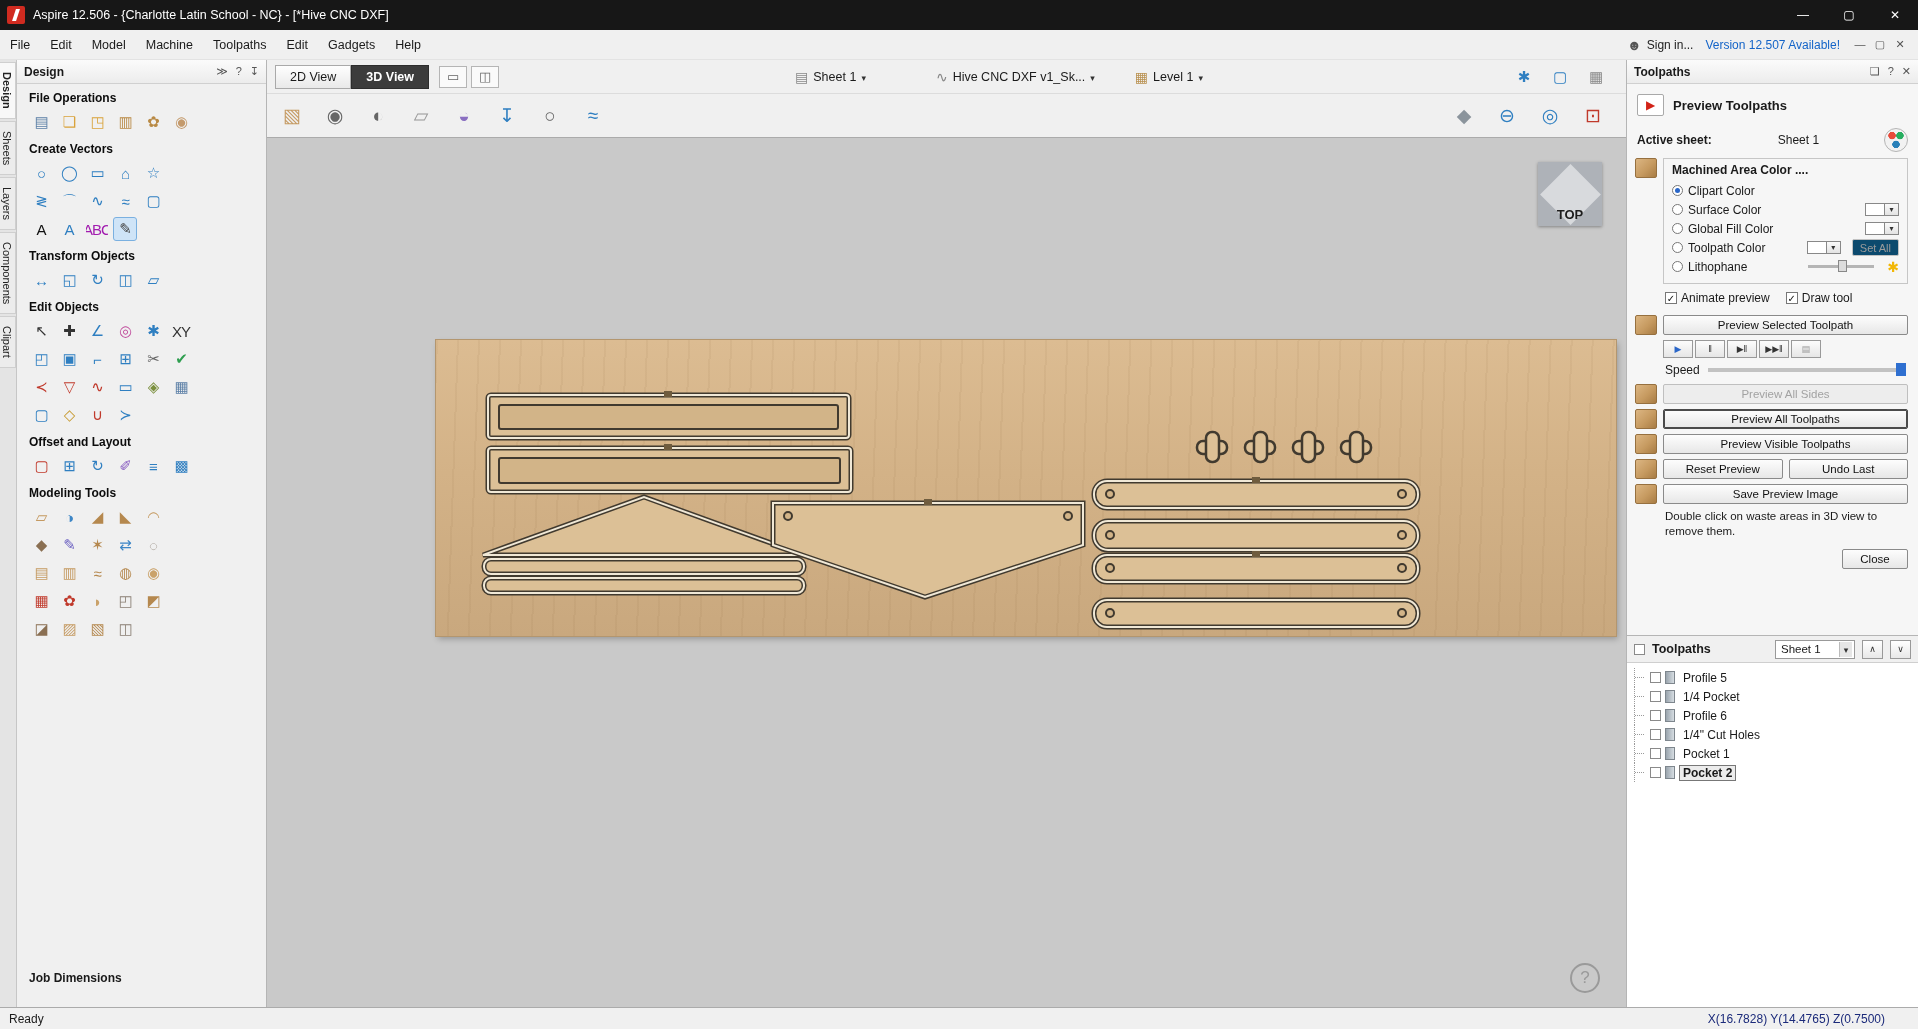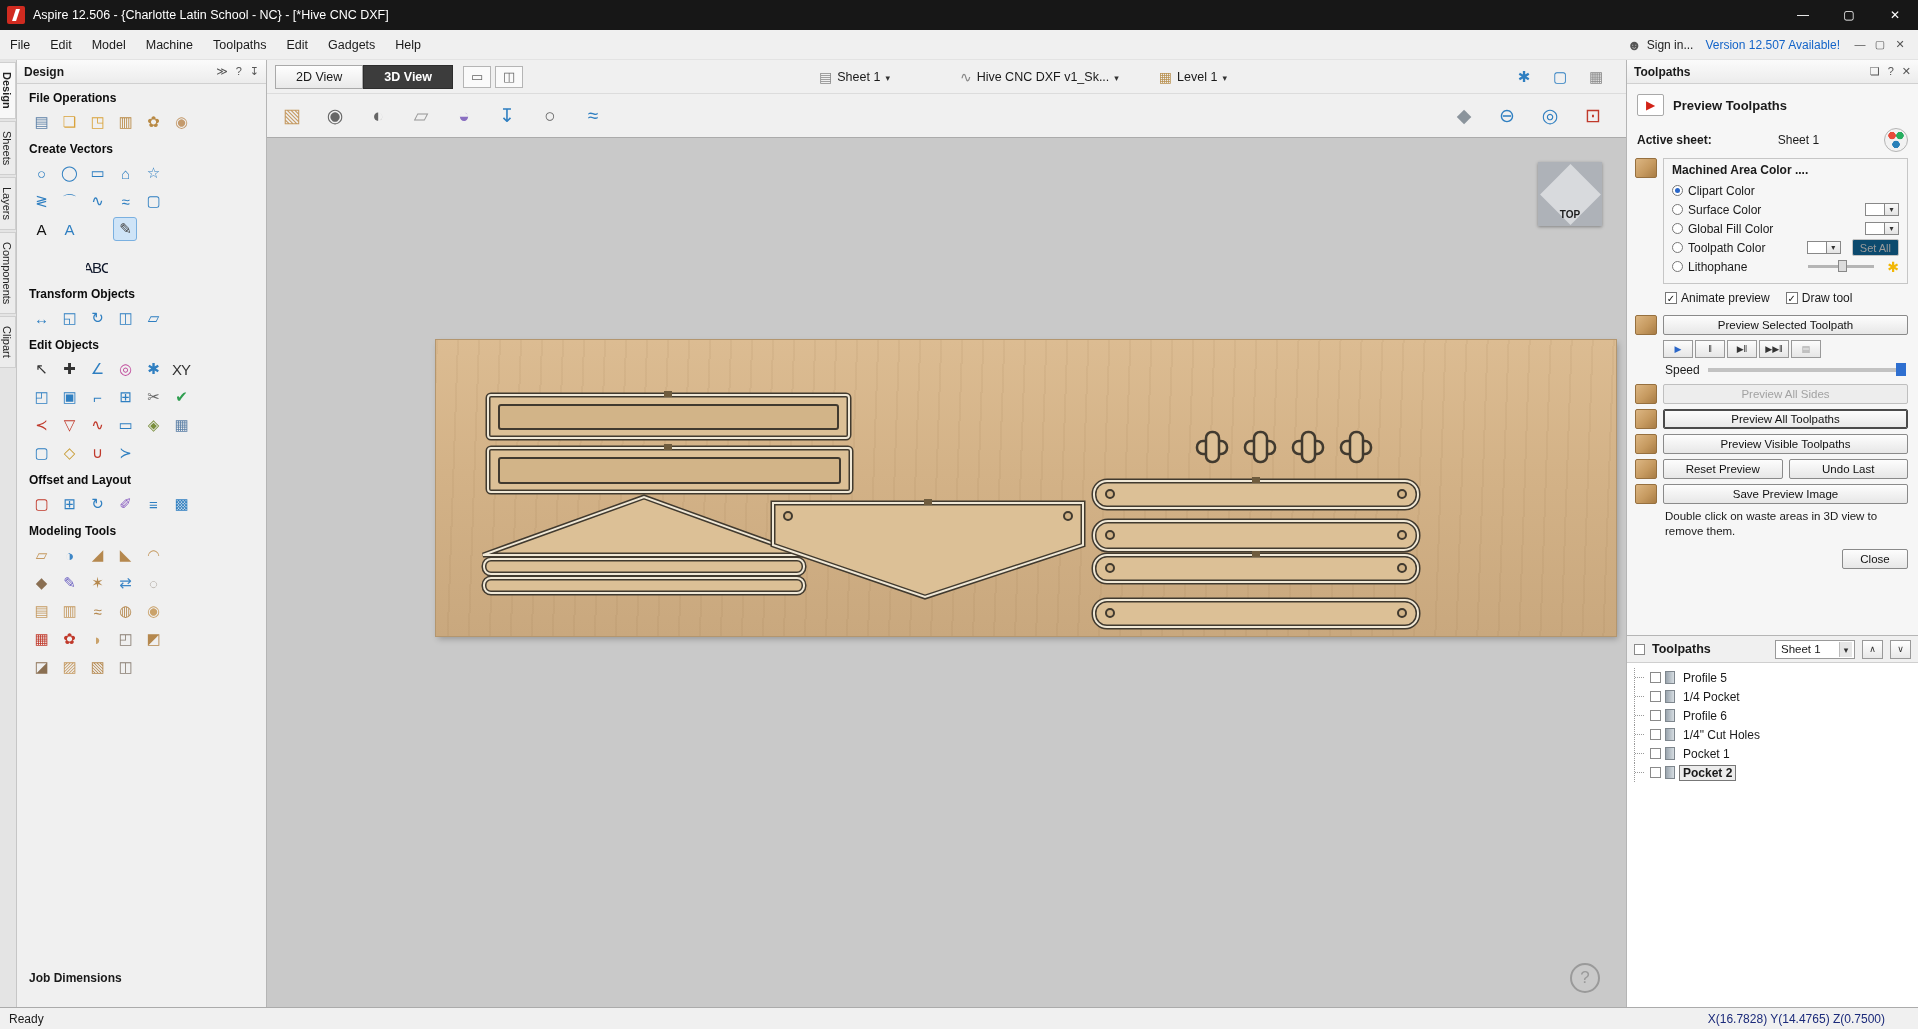--- a/index.html
+++ b/index.html
@@ -42,21 +42,21 @@
   .iconwrap.w6 { width:172px; }
   .tool-icon { width:24px; height:24px; border-radius:3px; display:flex; align-items:center; justify-content:center; font-size:15px; letter-spacing:-1px; overflow:hidden; border:1px solid transparent; }
   .tool-icon.selected { background:#cfe4f7; border-color:#7ab0e0; }
   .jobdims { margin-top:auto; padding:6px 0 18px 0; }
   .jobdims h3 { font-size:12px; margin-bottom:4px; }
   .jd-line { padding-left:10px; line-height:1.3; font-size:12px; }
 
   
   .center { flex:1; display:flex; flex-direction:column; min-width:0; }
   .row-tabs { height:34px; display:flex; align-items:center; background:#f0f0f0; padding:0 8px; gap:6px; border-bottom:1px solid #dcdcdc; }
-  .view-tab { height:24px; padding:0 20px; display:flex; align-items:center; border:1px solid #a9a9a9; background:linear-gradient(#fefefe,#e9e9e9); font-size:12.5px; }
+  .view-tab { height:24px; padding:0 14px; display:flex; align-items:center; border:1px solid #a9a9a9; background:linear-gradient(#fefefe,#e9e9e9); font-size:12.5px; }
   .view-tab.active { background:#3c3c3c; color:#fff; border-color:#2d2d2d; font-weight:bold; }
   .layout-ic { width:28px; height:22px; border:1px solid #b5b5b5; background:#fafafa; display:flex; align-items:center; justify-content:center; font-size:13px; color:#666; margin-left:4px; }
   .selector { display:flex; align-items:center; gap:5px; font-size:12.5px; }
   .selector .sel-ic { font-size:14px; }
   .drop::after { content:"▾"; font-size:9px; color:#333; }
   .sel-sheet { margin-left:290px; }
   .sel-file { margin-left:64px; }
   .sel-level { margin-left:34px; }
   .rt-icons { margin-left:auto; display:flex; gap:12px; padding-right:10px; }
   .rt-ic { width:24px; height:24px; display:flex; align-items:center; justify-content:center; font-size:15px; }
@@ -73,21 +73,21 @@
           background: repeating-linear-gradient(92deg, rgba(128,92,50,.07) 0 2px, transparent 2px 21px); }
   .wood svg { position:absolute; inset:0; width:100%; height:100%; }
   .cutD { fill:#dcc096; stroke:#413a2f; stroke-width:5; }
   .cutL { fill:none; stroke:#f0e8d6; stroke-width:2; }
   .inD  { fill:#d2b488; stroke:#413a2f; stroke-width:2; }
   .cutS { fill:#dcc096; stroke:#413a2f; stroke-width:2.5; }
   .tick { fill:#6f5c3e; }
 
   .viewcube { position:absolute; top:24px; right:24px; width:64px; height:64px; background:#aeb2b8; display:flex; align-items:center; justify-content:center; box-shadow:0 1px 3px rgba(0,0,0,.35); }
   .viewcube .diamond { position:absolute; width:43px; height:43px; background:#d8dadd; transform:rotate(45deg); }
-  .viewcube .lbl { position:relative; font-weight:bold; font-size:10px; color:#1d1d1d;margin-top:40px; }
+  .viewcube .lbl { position:relative; font-weight:bold; font-size:13px; color:#1d1d1d;margin-top:40px; }
   .help-fab { position:absolute; right:26px; bottom:14px; width:30px; height:30px; border-radius:50%; border:2px solid #9a9a9a; color:#9a9a9a; display:flex; align-items:center; justify-content:center; font-size:17px; }
 
   
   .right-panel { width:292px; background:#f0f0f0; border-left:1px solid #b5b5b5; display:flex; flex-direction:column; }
   .rp-body { flex:1; background:#f6f6f6; padding:8px 10px 4px 8px; overflow:hidden; font-size:12px; }
   .rp-title { display:flex; align-items:center; gap:9px; margin:2px 0 12px 2px; }
   .pt-icon { width:27px; height:22px; border:1px solid #a9a9a9; background:#fff; display:flex; align-items:center; justify-content:center; color:#d22318; font-size:12px; border-radius:2px; }
   .rp-title b { font-size:13px; }
   .as-row { display:flex; align-items:center; margin:4px 0 6px 2px; }
   .as-row .lab { font-weight:bold; }
@@ -243,21 +243,21 @@
             <div class="tool-icon" style="color: rgb(47, 127, 193);">▭</div>
             <div class="tool-icon" style="color: rgb(47, 127, 193);">⌂</div>
             <div class="tool-icon" style="color: rgb(47, 127, 193);">☆</div>
             <div class="tool-icon" style="color: rgb(47, 127, 193);">≷</div>
             <div class="tool-icon" style="color: rgb(47, 127, 193);">⌒</div>
             <div class="tool-icon" style="color: rgb(47, 127, 193);">∿</div>
             <div class="tool-icon" style="color: rgb(47, 127, 193);">≈</div>
             <div class="tool-icon" style="color: rgb(47, 127, 193);">▢</div>
             <div class="tool-icon" style="color: rgb(17, 17, 17);">A</div>
             <div class="tool-icon" style="color: rgb(47, 127, 193);">A</div>
-            <div class="tool-icon" style="color: #0f172a; margin-top: 38px;">ABC</div>
+            <div class="tool-icon" style="color: #a21caf;">ABC</div>
             <div class="tool-icon selected" style="color: rgb(68, 68, 68);">✎</div>
           </div>
       </div>
       <div class="section">
         <h3>Transform Objects</h3>
         <div class="iconwrap w5">
 
         <div class="tool-icon" style="color: rgb(47, 127, 193);">↔</div>
             <div class="tool-icon" style="color: rgb(47, 127, 193);">◱</div>
             <div class="tool-icon" style="color: rgb(47, 127, 193);">↻</div>

